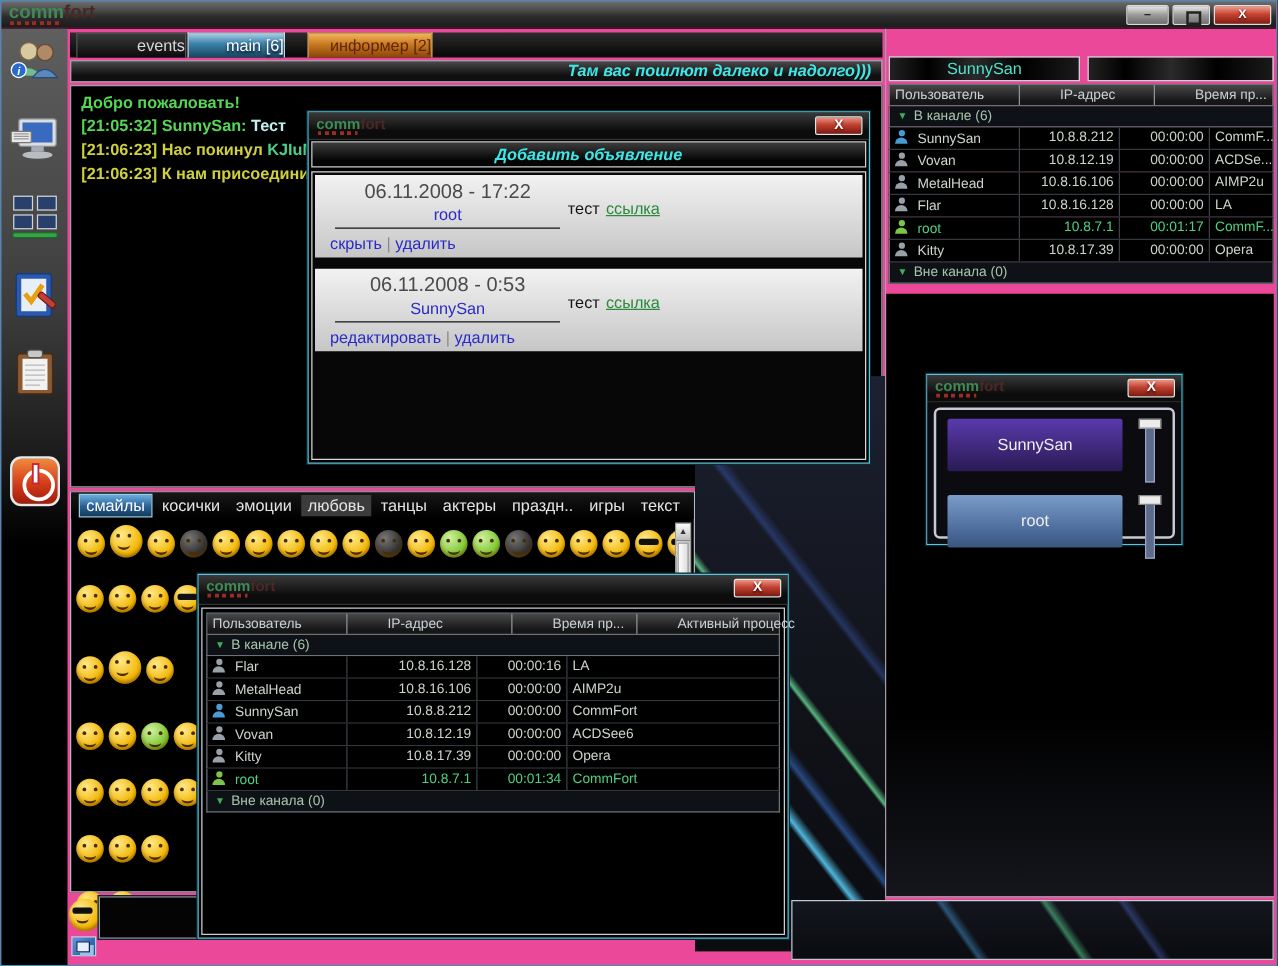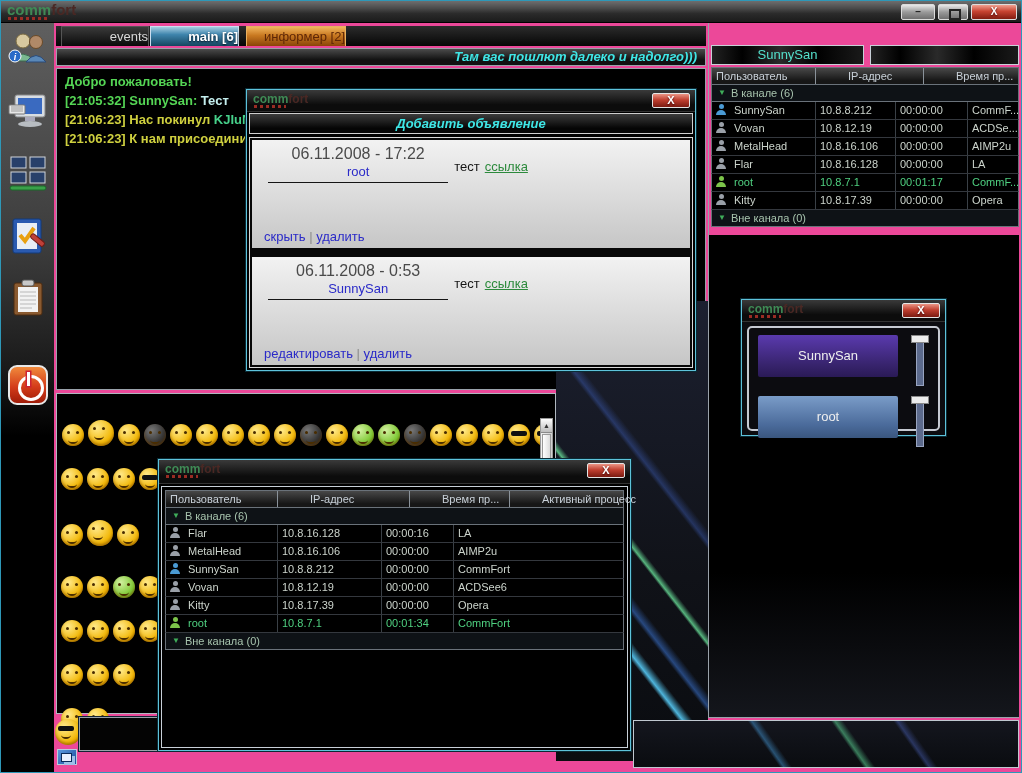--- a/index.html
+++ b/index.html
@@ -42,21 +42,21 @@
     border:3px solid #fff; border-radius:50%; }
   .power::after { content:""; position:absolute; left:17px; top:5px; width:3px; height:14px;
     background:#fff; box-shadow:0 0 0 1.5px #c23; }
 
   
   .tabs-row { position:absolute; left:55px; top:25px; width:650px; height:20px;
     background:linear-gradient(180deg,#2c2c2c,#060606); }
   .tab { position:absolute; top:0; height:20px; text-align:right; font-size:13px;
     line-height:19px; color:#d8d8d8; border:1px solid #555; border-bottom:none; }
   .tab.t0 { left:5px;  width:88px; background:linear-gradient(180deg,#3a3a3a,#0a0a0a); }
-  .tab.t1 { left:94px; width:89px; color:#fff; font-weight:bold; text-shadow:0 1px 2px #012;
+  .tab.t1 { left:94px; width:78px; color:#fff; font-weight:normal; text-shadow:0 1px 2px #012;
     background:linear-gradient(180deg,#a6cde2 0%,#3e84ac 40%,#15455f 100%); border-color:#cde; }
   .tab.t2 { left:190px; width:100px; color:#5e2606; font-weight:normal;
     background:linear-gradient(180deg,#f2b45c 0%,#c87820 45%,#8a4408 100%); border-color:#e8b060; }
 
   
   .topicbar { position:absolute; left:55px; top:47px; width:650px; height:18px;
     background:linear-gradient(180deg,#4a4a4a,#101010 70%);
     border:1px solid #9aa2aa; text-align:right; padding-right:8px;
     font-size:13px; font-weight:bold; font-style:italic; color:#3fe6e6; line-height:16px; }
 
@@ -132,21 +132,21 @@
   .table { font-size:11px; color:#ccd4cc; }
   .thead { display:grid; height:18px;
     background:linear-gradient(180deg,#484848,#161616 80%); color:#c8d0d8;
     border:1px solid #6a727a;gap:28px; }
   .thead span { padding:2px 4px; border-right:1px solid #8a929a; overflow:hidden; white-space:nowrap; }
   .thead span:last-child { border-right:none; }
   .trow { display:grid; height:18px; border-bottom:1px solid #34383e;
     border-left:1px solid #6a727a; border-right:1px solid #6a727a; background:#000; }
   .trow span { padding:2px 4px; overflow:hidden; white-space:nowrap; border-right:1px solid #3a4046; }
   .trow span:last-child { border-right:none; }
-  .trow .num { text-align:left; }
+  .trow .num { text-align:right; }
   .tgroup { display:flex; align-items:center; gap:5px; height:17px; padding-left:6px;
     background:#0e1216; color:#a8c4ae; border:1px solid #6a727a; border-top:none; }
   .trow.hi { color:#4fd080; }
   .garrow { color:#3fae5a; font-size:8px; line-height:8px; }
   .picon { display:inline-block; width:10px; height:11px; position:relative; margin-right:4px;
     vertical-align:-1px; --pc:#9aa0a8; }
   .picon::before { content:""; position:absolute; top:0; left:2.5px; width:5px; height:5px;
     border-radius:50%; background:var(--pc); }
   .picon::after { content:""; position:absolute; bottom:0; left:0; width:10px; height:5px;
     border-radius:5px 5px 0 0; background:var(--pc); }
@@ -185,21 +185,21 @@
     font-style:italic; color:#3fe6e6; line-height:19px; }
   .dlg-body { position:absolute; left:2px; right:2px; top:47px; bottom:2px;
     background:#070707; border:1px solid #d8d8d8; padding:2px; }
   .card { background:linear-gradient(180deg,#f2f2f2,#c6c6c6); padding:5px 10px 4px; }
   .card + .card { margin-top:9px; }
   .card-grid { display:grid; grid-template-columns:46% 54%; }
   .card-left { text-align:center; }
   .c-date { font-size:16px; color:#4a4a4a; }
   .c-author { font-size:13px; color:#2a2ac8; margin-top:1px; }
   .c-div { border-bottom:1px solid #151515; margin:3px 6px 4px; }
-  .c-actions { text-align:left; font-size:13px; padding-left:2px;margin-top:42px; }
+  .c-actions { text-align:left; font-size:13px; padding-left:2px; }
   .c-actions .lnk { color:#2a2ac8; }
   .c-sep { color:#8a8a8a; }
   .card-right { display:flex; align-items:center; font-size:13px; color:#151515; }
   .g-link { color:#2c8a3c; text-decoration:underline; margin-left:5px; }
 
   
   .vol { left:740px; top:298px; width:205px; height:137px; z-index:5; }
   .vol-body { position:absolute; left:0; right:0; top:22px; bottom:0; background:#0c0c10; }
   .vol-panel { position:absolute; left:5px; right:5px; top:4px; bottom:4px;
     border:2px solid #c6cad2; border-radius:5px; padding:7px 9px; }
@@ -290,20 +290,31 @@
   <div class="chat">
     <div class="txt m-green">Добро пожаловать!</div>
     <div class="txt"><span class="m-green">[21:05:32] </span><span class="m-green">SunnySan: </span><span class="m-cyan">Тест</span></div>
     <div class="txt"><span class="m-yellow">[21:06:23] </span><span class="m-yellow">Нас покинул </span><span class="m-teal">KJIuM</span></div>
     <div class="txt"><span class="m-yellow">[21:06:23] </span><span class="m-yellow">К нам присоединил</span></div>
   </div>
 
   <div class="streaks"></div>
 
   <div class="smpanel">
+    <div class="smtabs">
+      <span class="smtab active">смайлы</span>
+      <span class="smtab">косички</span>
+      <span class="smtab">эмоции</span>
+      <span class="smtab hl">любовь</span>
+      <span class="smtab">танцы</span>
+      <span class="smtab">актеры</span>
+      <span class="smtab">праздн..</span>
+      <span class="smtab">игры</span>
+      <span class="smtab">текст</span>
+    </div>
     <div class="smrow-top">
       <span class="sm"></span><span class="sm big"></span><span class="sm"></span><span class="sm dark"></span><span class="sm"></span><span class="sm"></span><span class="sm"></span><span class="sm"></span><span class="sm"></span><span class="sm dark"></span><span class="sm"></span><span class="sm green"></span><span class="sm green"></span><span class="sm dark"></span><span class="sm"></span><span class="sm"></span><span class="sm"></span><span class="sm shades"></span><span class="sm shades"></span>
     </div>
     <div class="smleft">
       <div><span class="sm"></span><span class="sm"></span><span class="sm"></span><span class="sm shades"></span></div>
       <div class="gap1"><span class="sm"></span><span class="sm big"></span><span class="sm"></span></div>
       <div class="gap1"><span class="sm"></span><span class="sm"></span><span class="sm green"></span><span class="sm"></span></div>
       <div class="gap2"><span class="sm"></span><span class="sm"></span><span class="sm"></span><span class="sm"></span></div>
       <div class="gap2"><span class="sm"></span><span class="sm"></span><span class="sm"></span></div>
       <div class="gap2"><span class="sm"></span><span class="sm"></span></div>

